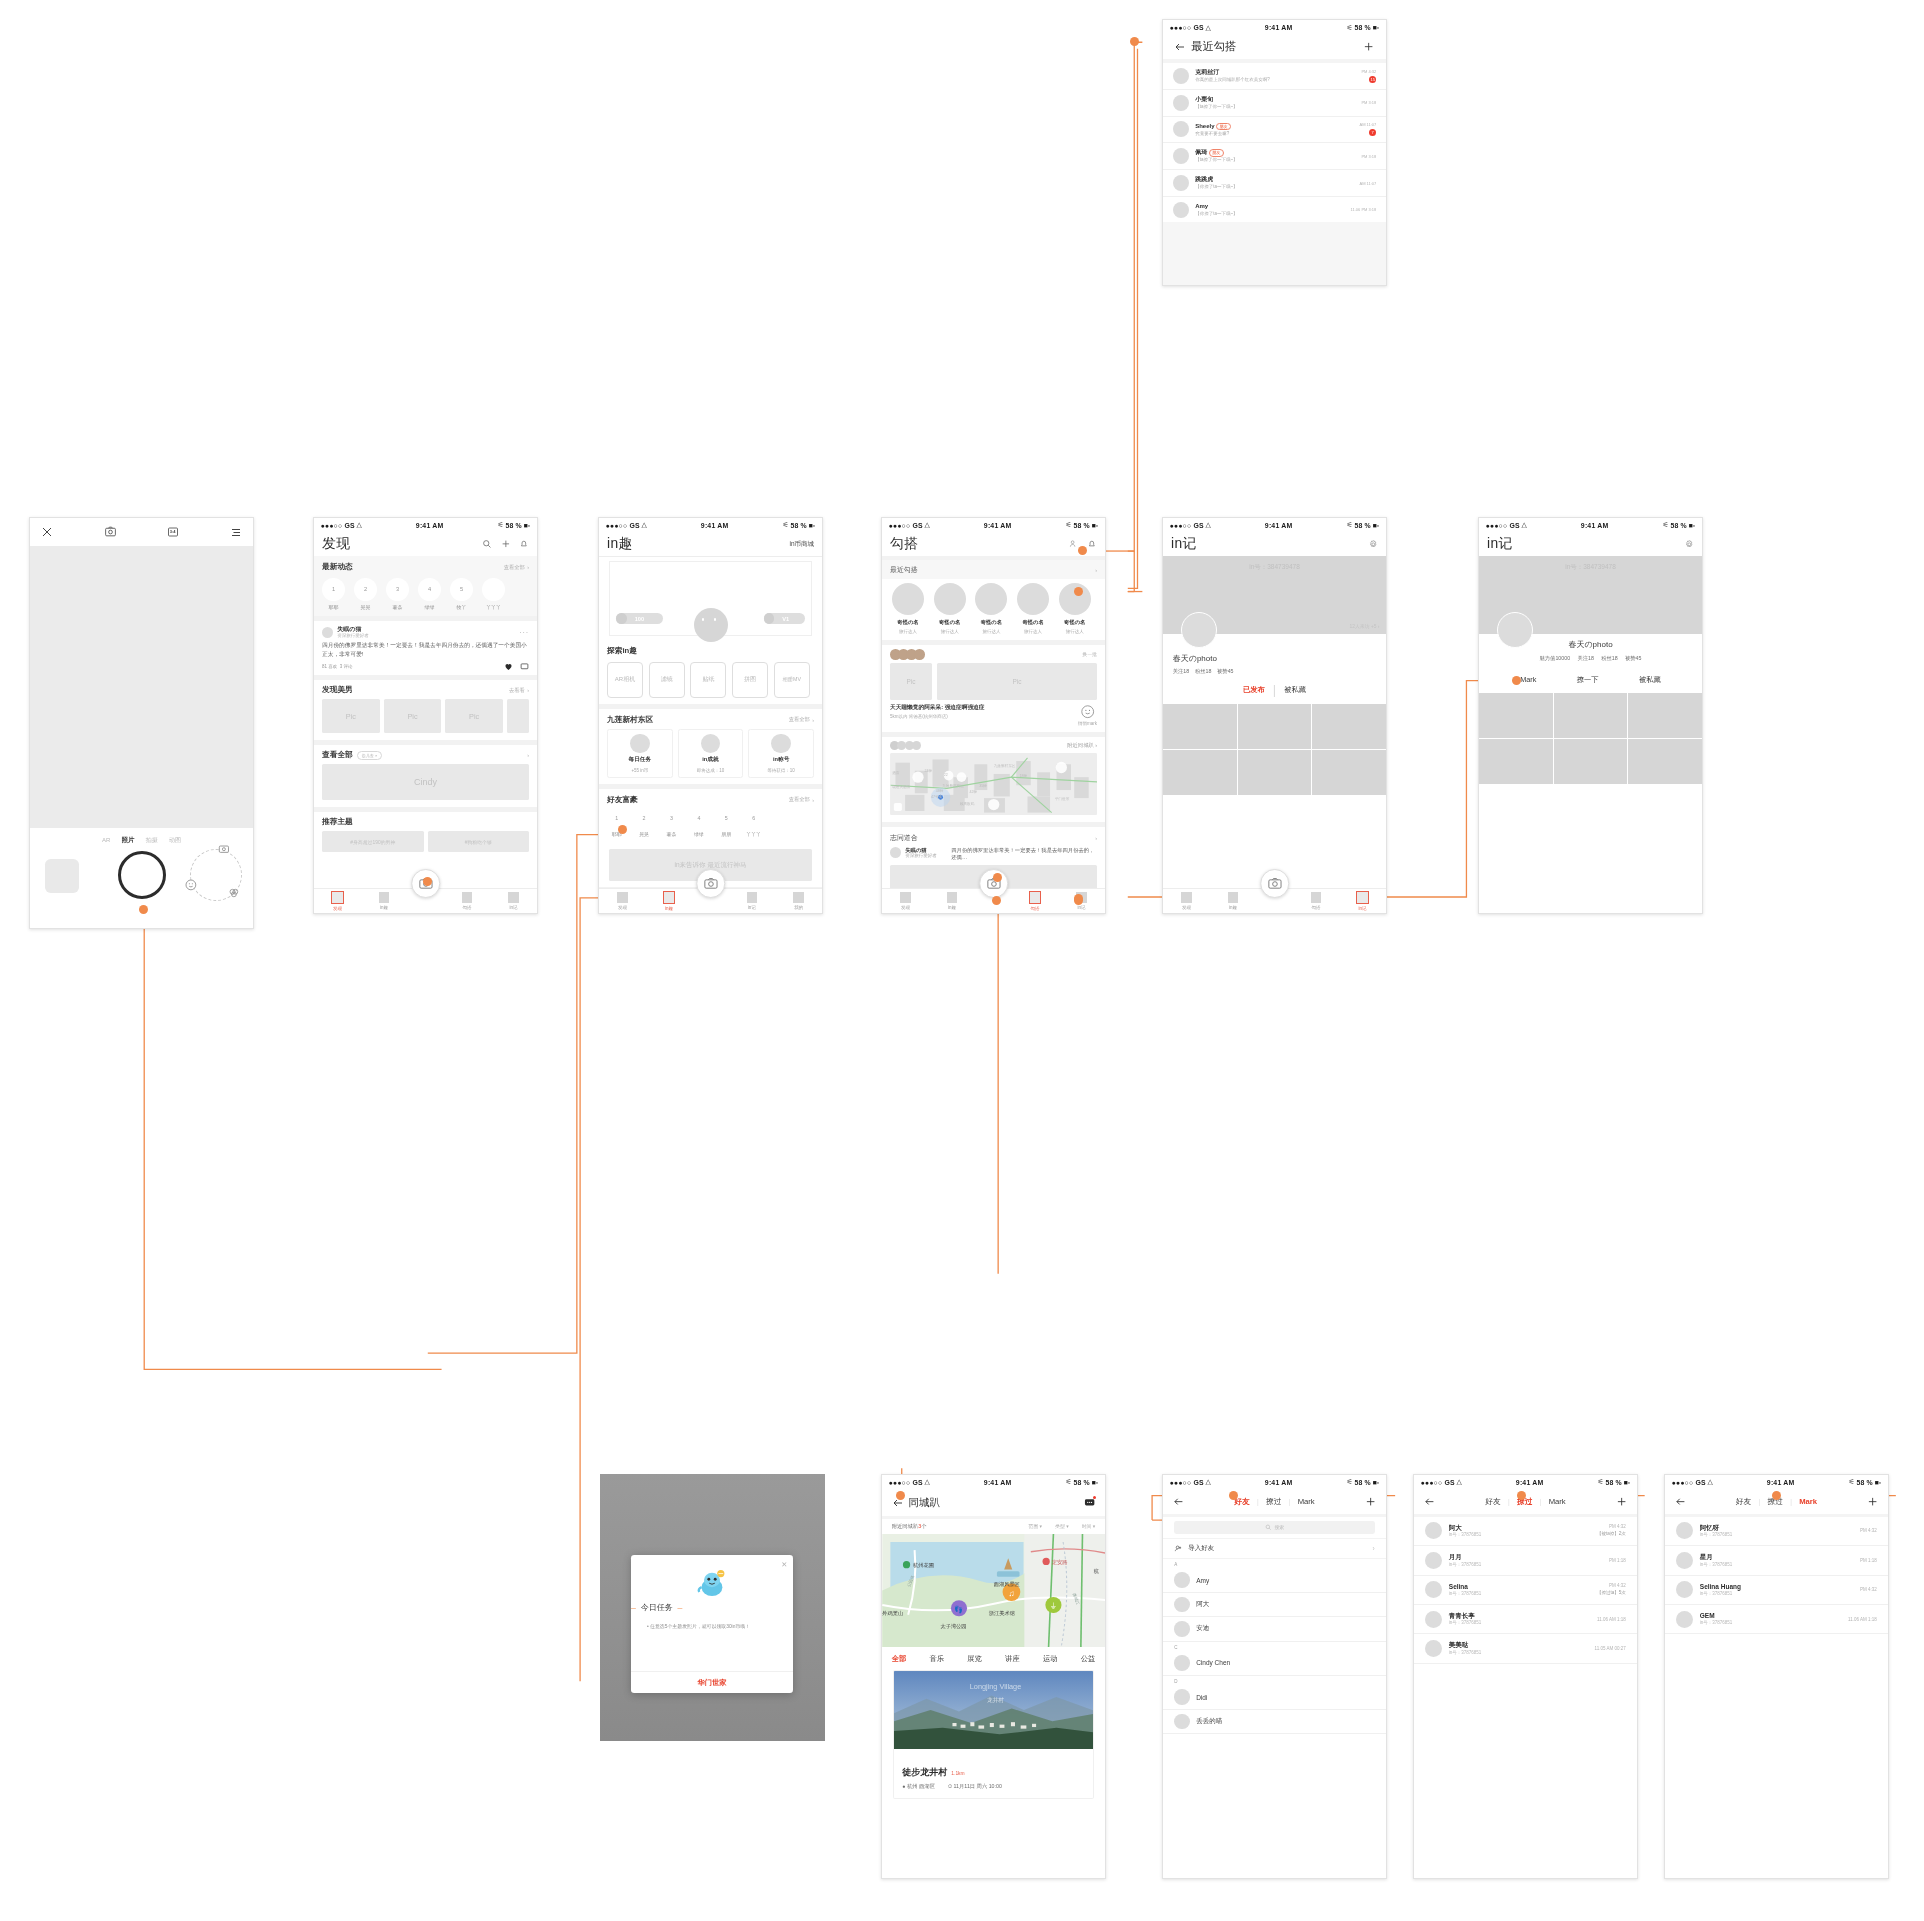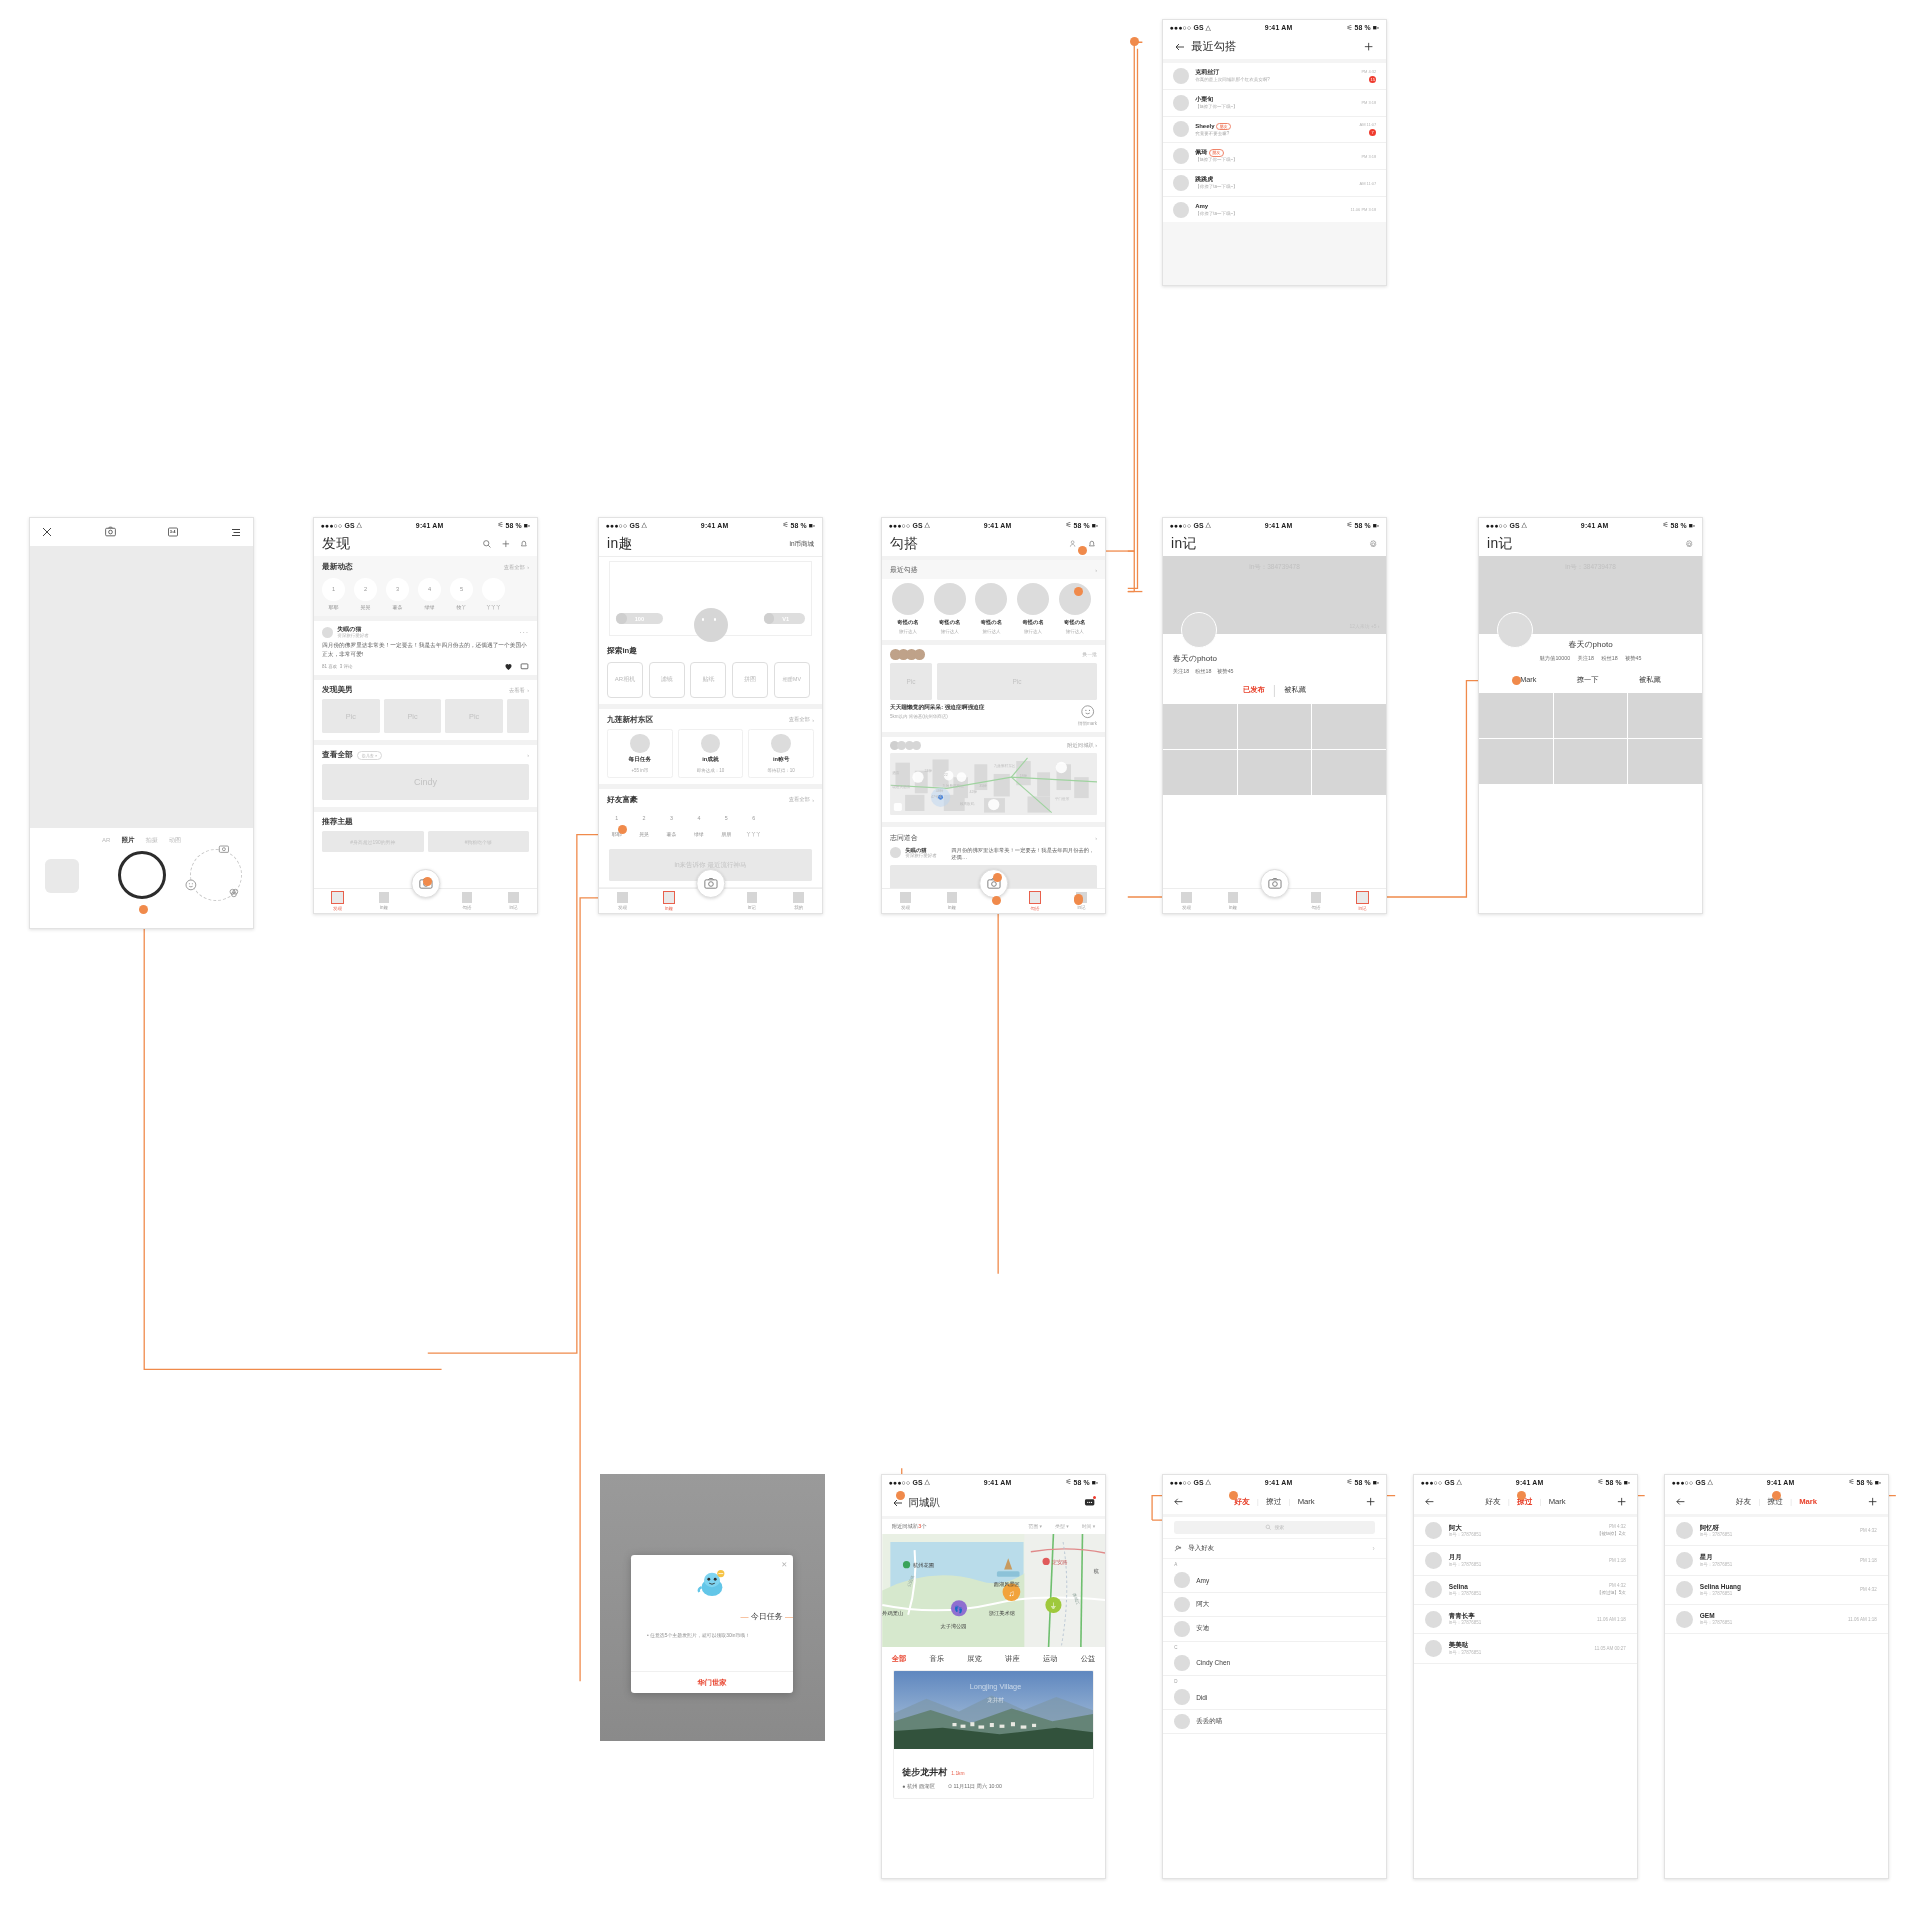--- a/index.html
+++ b/index.html
@@ -854,21 +854,21 @@
           <ellipse cx="22" cy="24" rx="13" ry="11" fill="#63c6e8"></ellipse>
           <ellipse cx="22" cy="15" rx="10" ry="9" fill="#7fd4f0"></ellipse>
           <circle cx="18" cy="14" r="1.8" fill="#2e2e2e"></circle>
             <circle cx="26" cy="14" r="1.8" fill="#2e2e2e"></circle>
           <path d="M18.5 19q3.5 2.6 7 0" stroke="#2e2e2e" stroke-width="1.1" fill="none"></path>
           <path d="M9 24q-5 2 -3 6" stroke="#63c6e8" stroke-width="3" fill="none"></path>
           <circle cx="33" cy="7" r="4.5" fill="#f6c344"></circle>
           <path d="M30 7h6" stroke="#fff" stroke-width="1"></path>
         </svg>
       </div>
-      <div style="text-align:right;font-size:8px;color:#3a3a3a;margin-top:11px;"><span style="color:#f08a4b;">—</span> <span>今日任务</span> <span style="color:#f08a4b;">—</span></div>
+      <div style="text-align:left;font-size:8px;color:#3a3a3a;margin-top:2px;font-family:Liberation Mono, monospace;"><span style="color:#f08a4b;">—</span> <span>今日任务</span> <span style="color:#f08a4b;">—</span></div>
       <div style="font-size:4.9px;color:#8e8e8e;padding:9.7px 16px 0;line-height:1.5;">• <span>任意选5个主题发照片，就可以领取30in币哦！</span></div>
       <div style="position:absolute;left:0;right:0;bottom:0;border-top:0.8px solid #f0f0f0;height:21px;display:flex;align-items:center;justify-content:center;">
         <span style="font-size:7.3px;color:#e8412b;font-weight:bold;">华门世家</span>
       </div>
     </div>
   </div>
 
   <div class="screen" style="left:881px;top:1474px;width:225px;height:405px;">
     <div class="statusbar">
       <span class="sb-left">

